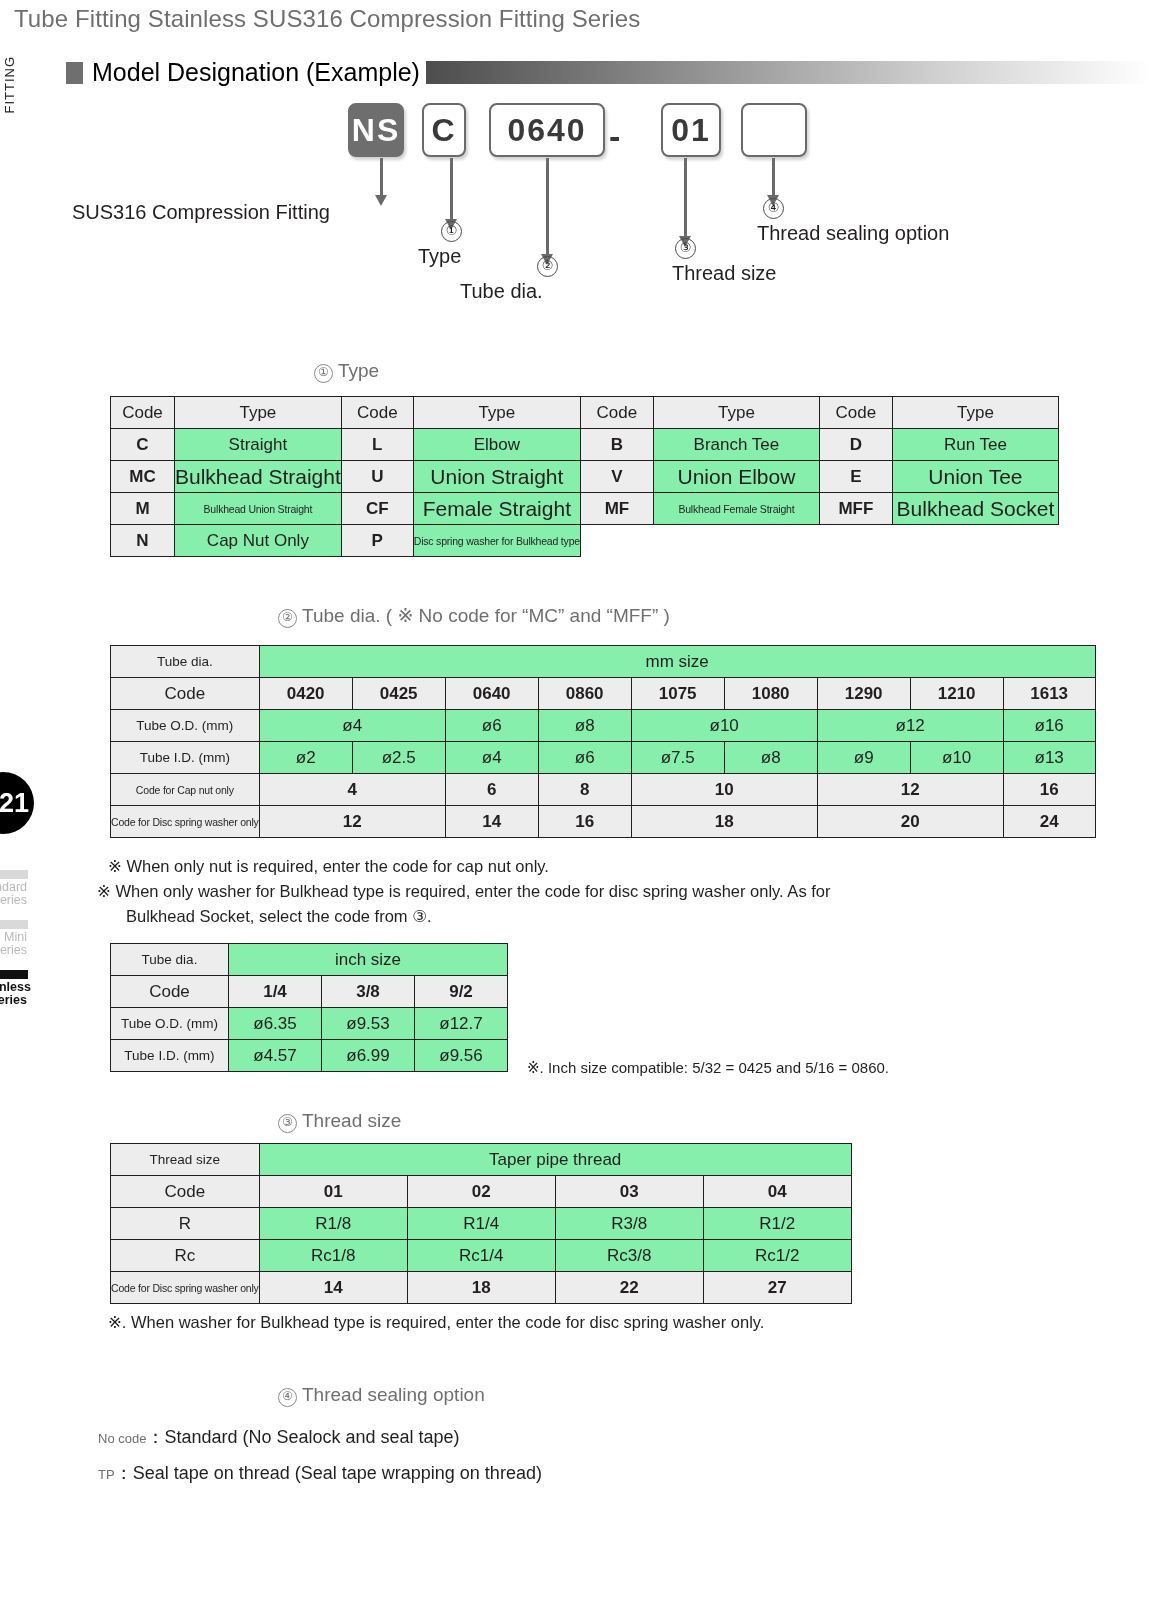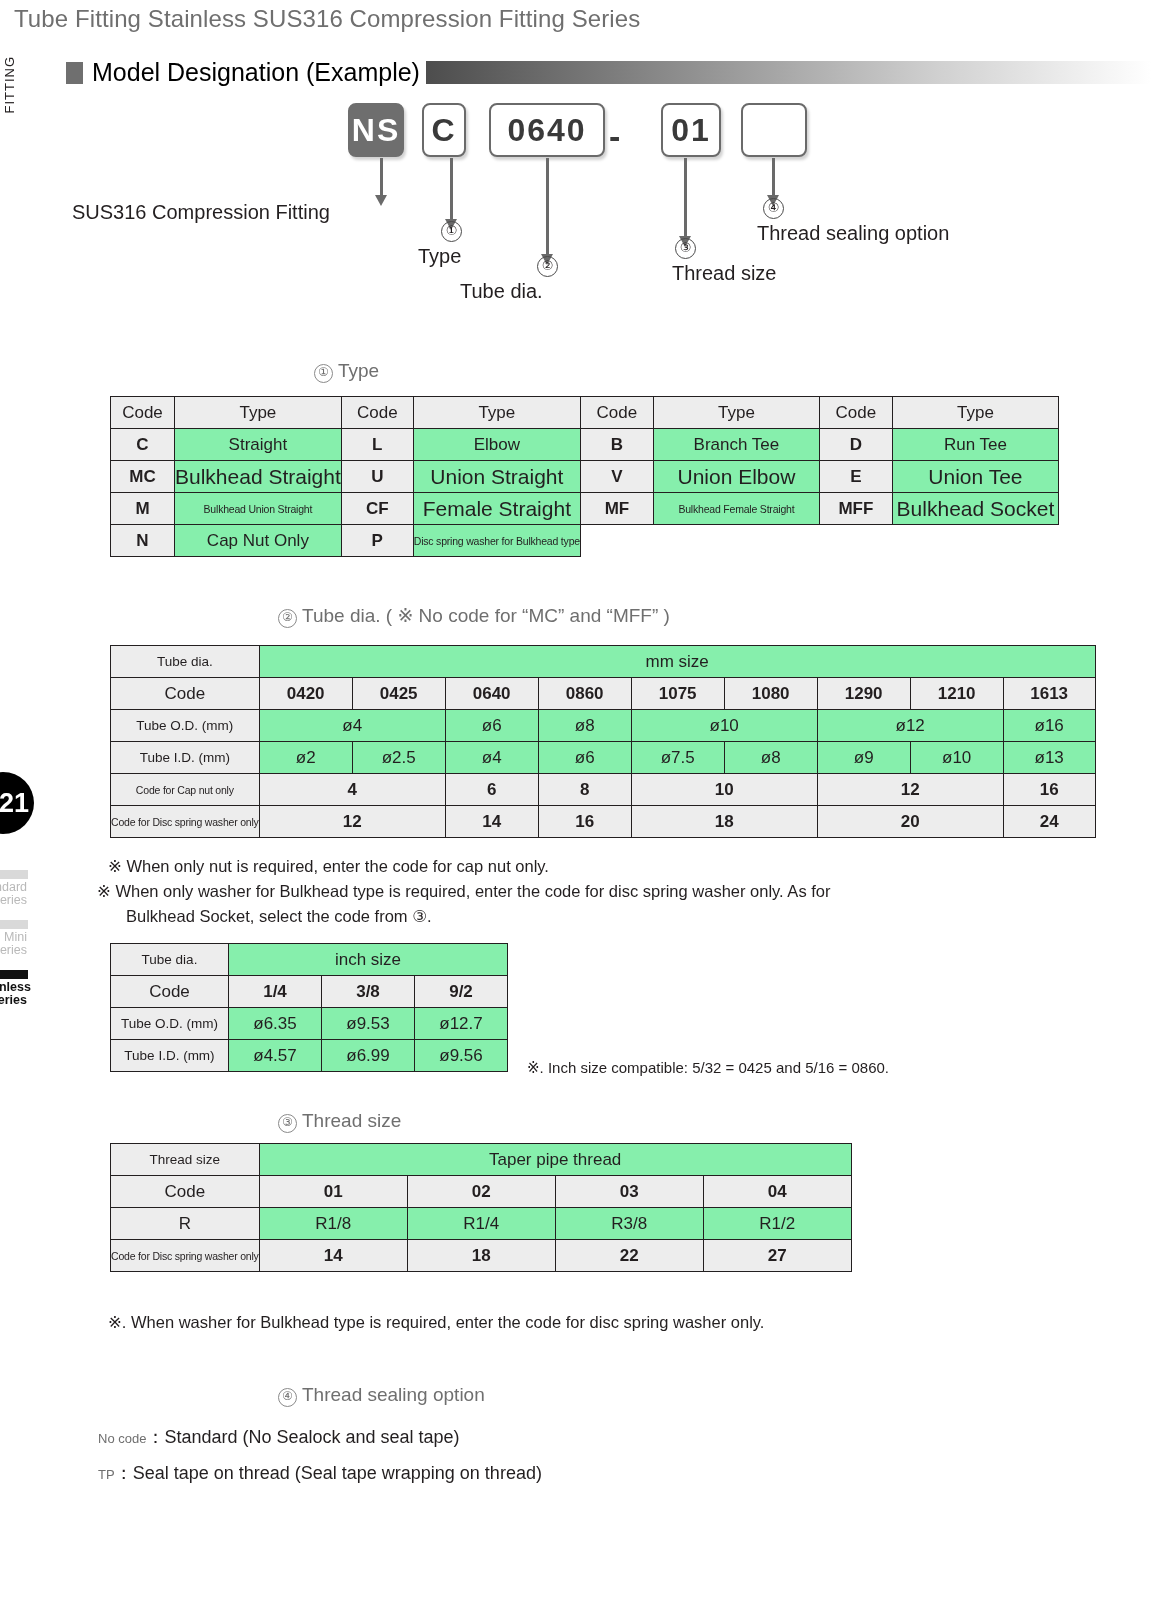--- a/index.html
+++ b/index.html
@@ -331,20 +331,27 @@
     <td class="sh b" style="width:147px;">04</td>
   </tr>
   <tr>
     <td class="sh">R</td>
     <td class="wh">R1/8</td>
     <td class="wh">R1/4</td>
     <td class="wh">R3/8</td>
     <td class="wh">R1/2</td>
   </tr>
   <tr>
+    <td class="sh">Rc</td>
+    <td class="wh">Rc1/8</td>
+    <td class="wh">Rc1/4</td>
+    <td class="wh">Rc3/8</td>
+    <td class="wh">Rc1/2</td>
+  </tr>
+  <tr>
     <td class="sh tiny">Code for Disc spring washer only</td>
     <td class="sh b">14</td>
     <td class="sh b">18</td>
     <td class="sh b">22</td>
     <td class="sh b">27</td>
   </tr>
 </tbody>
   </table>
 
 <div class="note" style="left:108px;top:1313px;">※. When washer for Bulkhead type is required, enter the code for disc spring washer only.</div>

